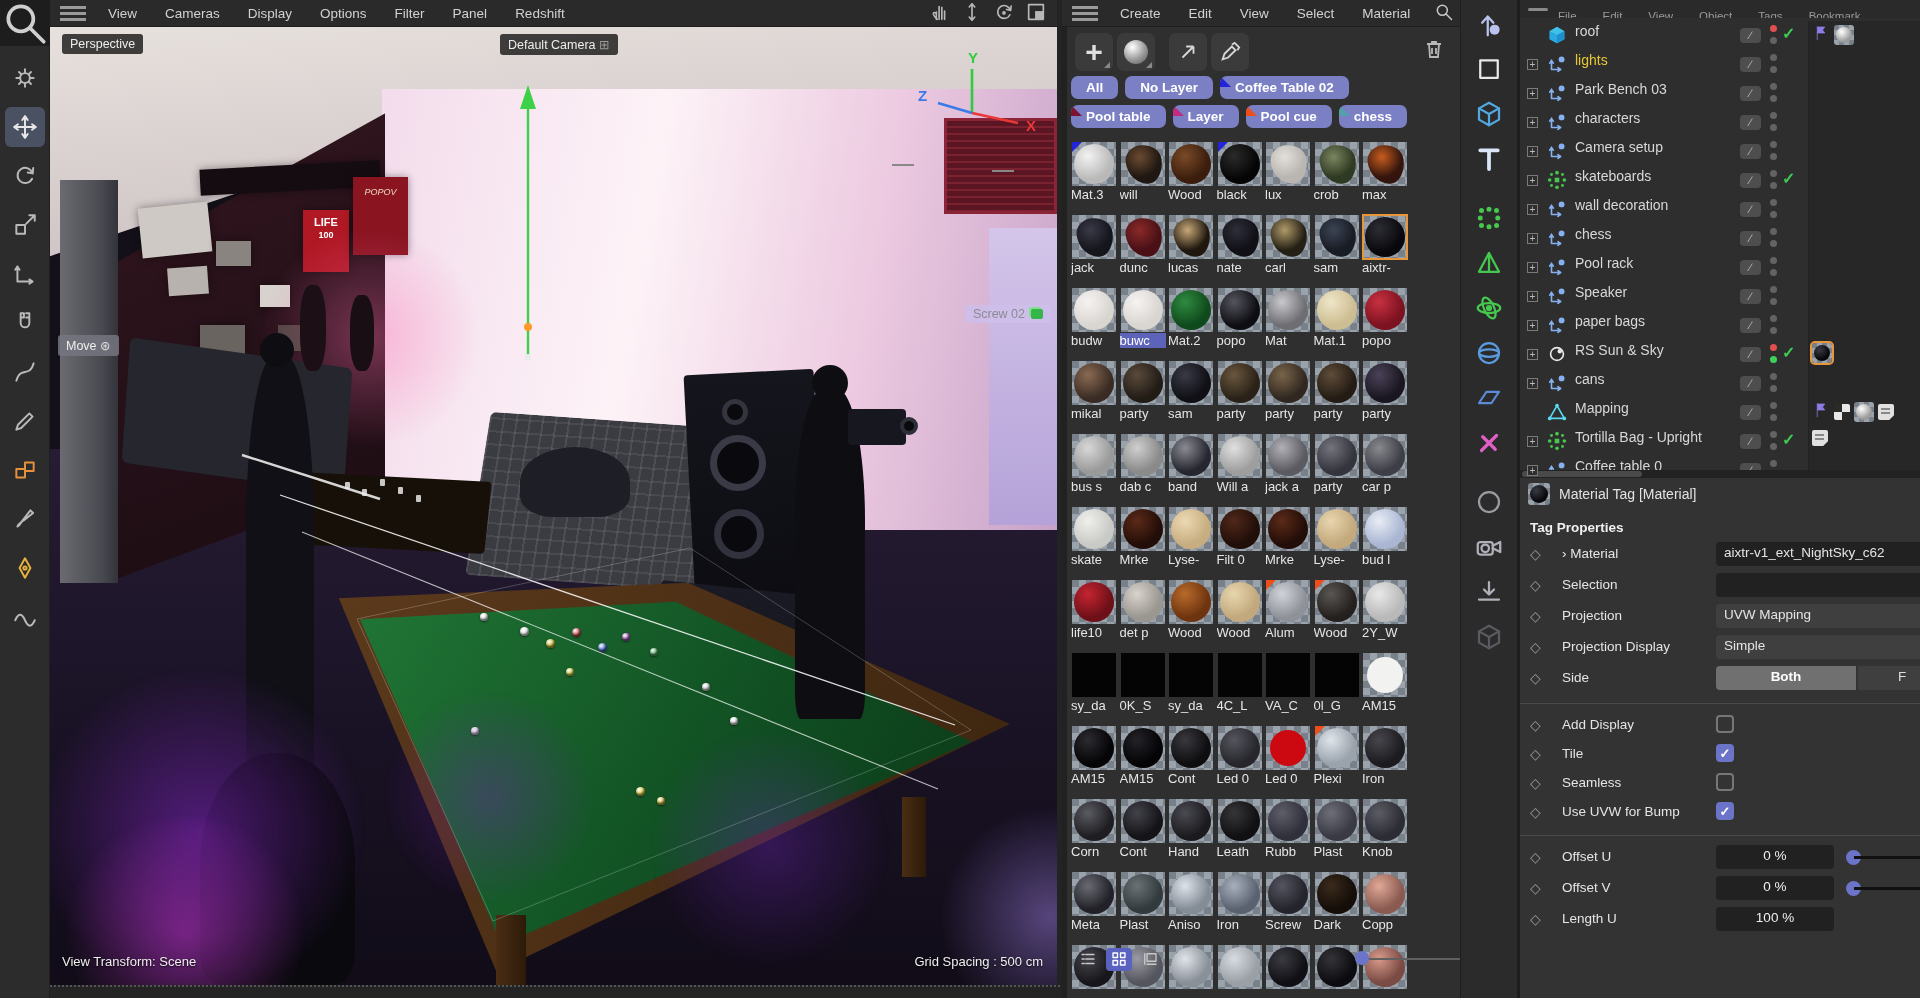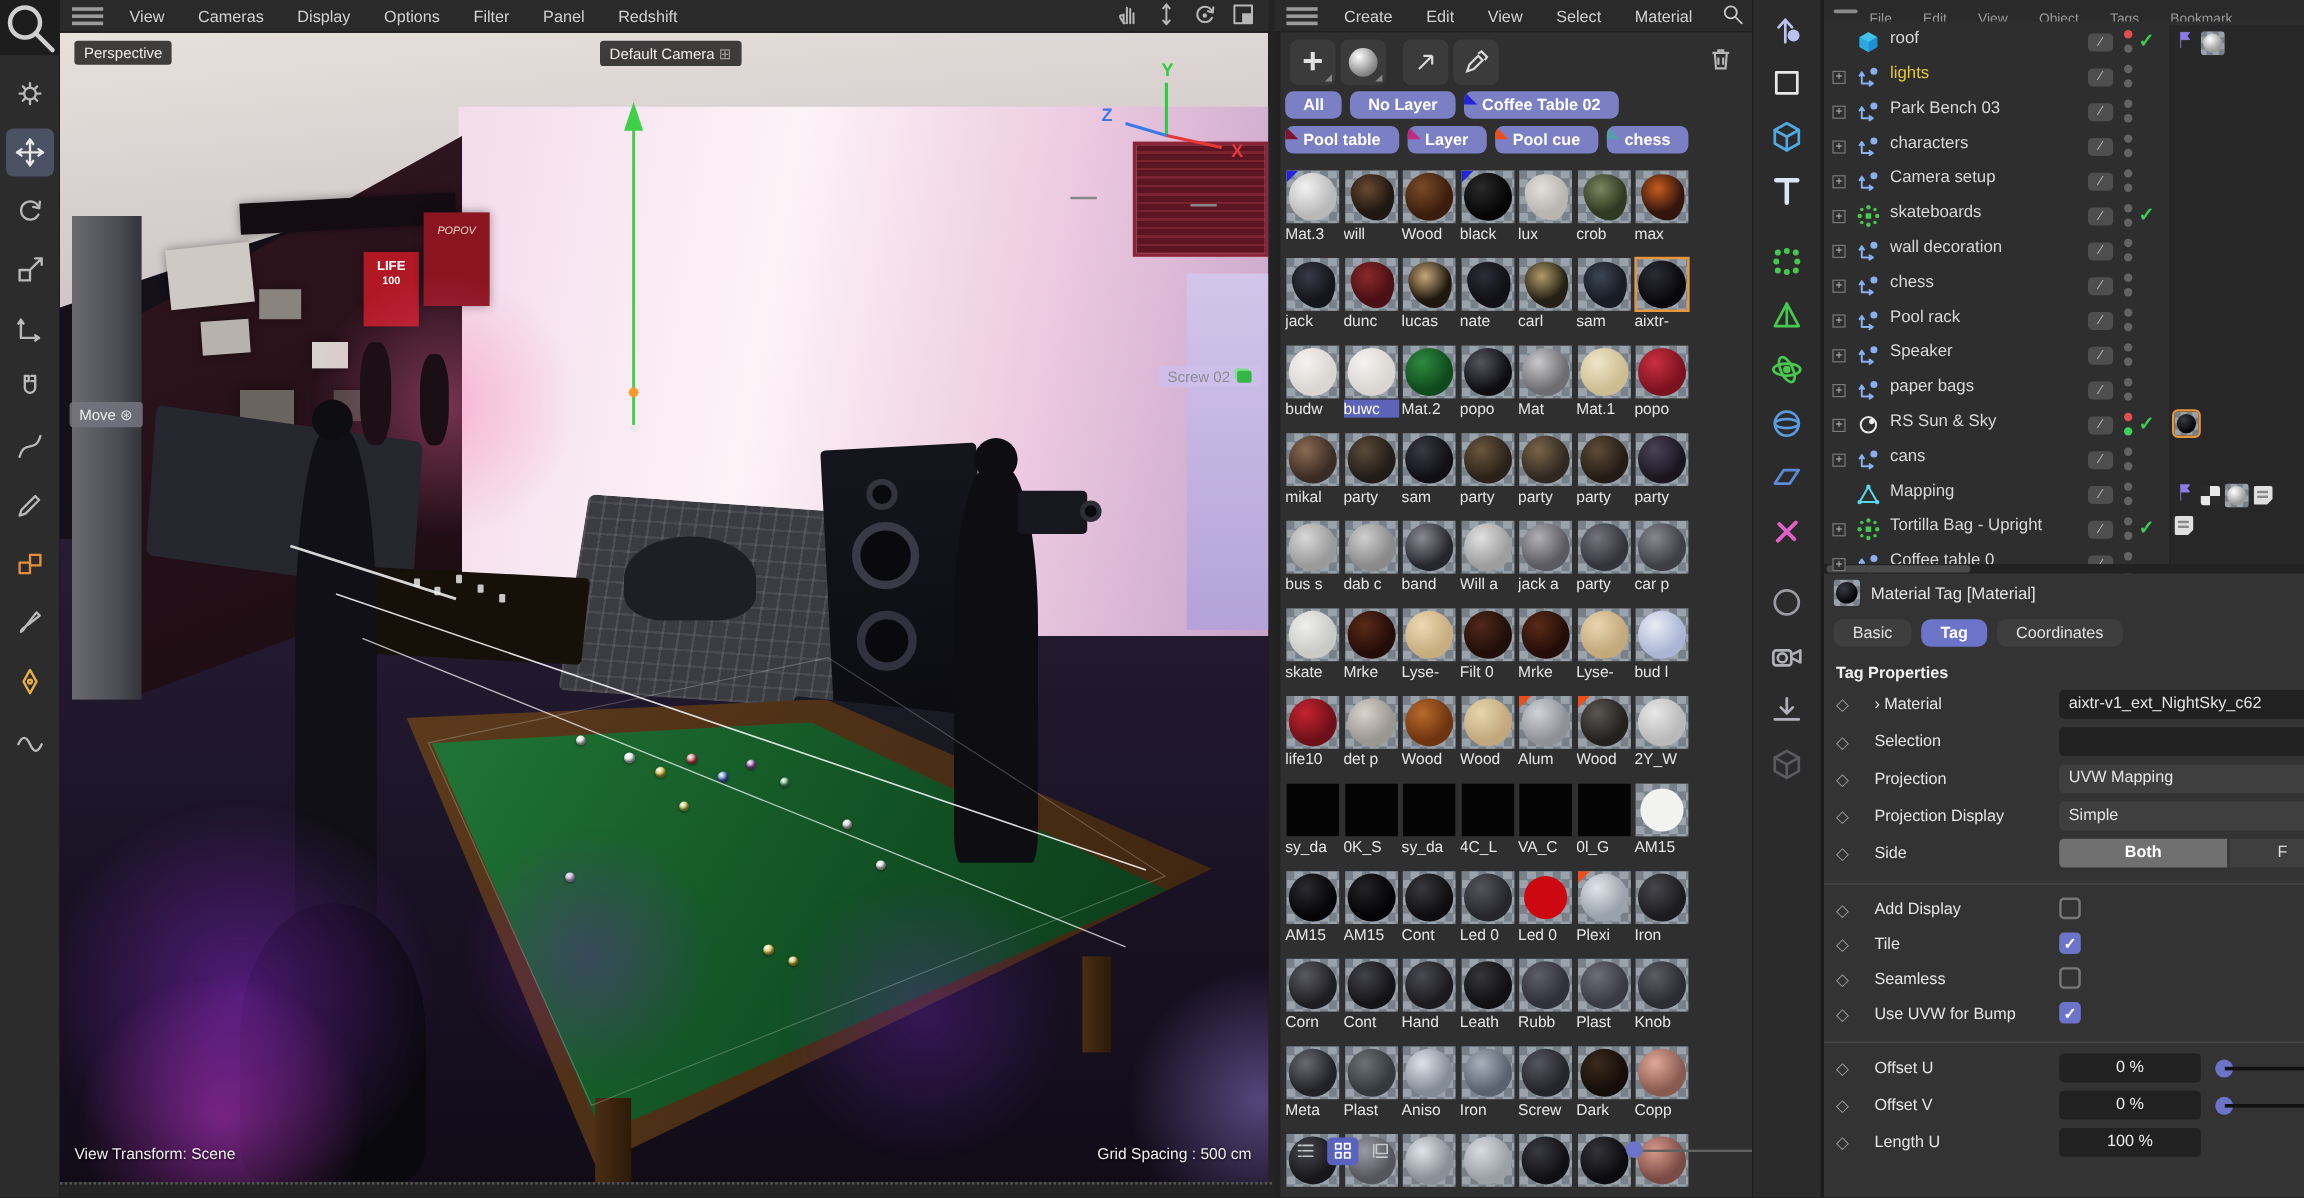--- a/index.html
+++ b/index.html
@@ -1332,25 +1332,20 @@
     </div>
 </div>
 
 <div id="attr-panel" class="abs">
   <div id="attr-header">
     <span class="hthumb">
         <i></i>
       </span>
     <span>Material Tag [Material]</span>
   </div>
-  <div id="attr-sectabs">
-      <div class="sectab">Basic</div>
-      <div class="sectab active">Tag</div>
-      <div class="sectab">Coordinates</div>
-    </div>
   <div id="attr-group-title">Tag Properties</div>
   <div id="attr-rows">
       <div class="arow">
         <span class="diam">◇</span>
         <span class="alabel">› Material</span>
         <div class="afield">aixtr-v1_ext_NightSky_c62</div>
       </div>
       <div class="arow">
         <span class="diam">◇</span>
         <span class="alabel">Selection</span>

